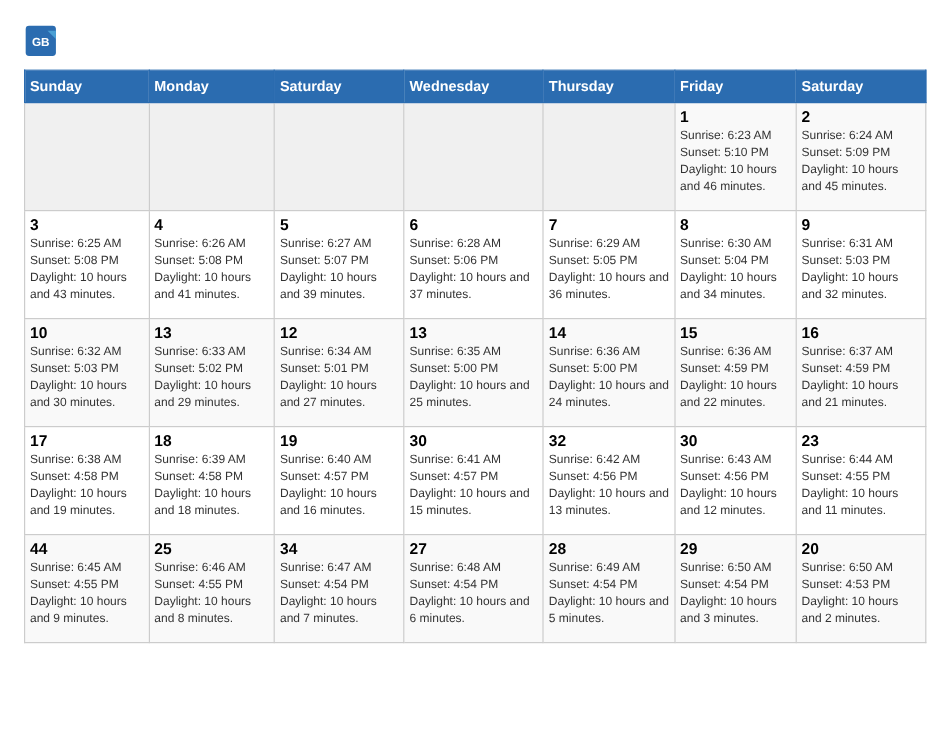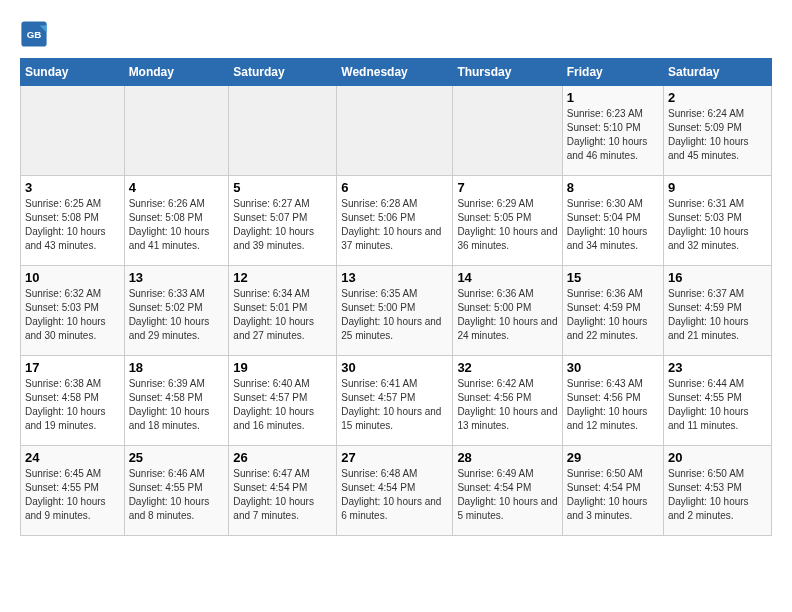--- a/index.html
+++ b/index.html
@@ -216,29 +216,29 @@
           <div class="day-num">30</div>
           <div class="day-info">Sunrise: 6:43 AM<br>Sunset: 4:56 PM<br>Daylight: 10 hours and 12 minutes.</div>
         </td>
         <td>
           <div class="day-num">23</div>
           <div class="day-info">Sunrise: 6:44 AM<br>Sunset: 4:55 PM<br>Daylight: 10 hours and 11 minutes.</div>
         </td>
       </tr>
       <tr>
         <td>
-          <div class="day-num">24</div>
+          <div class="day-num">44</div>
           <div class="day-info">Sunrise: 6:45 AM<br>Sunset: 4:55 PM<br>Daylight: 10 hours and 9 minutes.</div>
         </td>
         <td>
           <div class="day-num">25</div>
           <div class="day-info">Sunrise: 6:46 AM<br>Sunset: 4:55 PM<br>Daylight: 10 hours and 8 minutes.</div>
         </td>
         <td>
-          <div class="day-num">26</div>
+          <div class="day-num">34</div>
           <div class="day-info">Sunrise: 6:47 AM<br>Sunset: 4:54 PM<br>Daylight: 10 hours and 7 minutes.</div>
         </td>
         <td>
           <div class="day-num">27</div>
           <div class="day-info">Sunrise: 6:48 AM<br>Sunset: 4:54 PM<br>Daylight: 10 hours and 6 minutes.</div>
         </td>
         <td>
           <div class="day-num">28</div>
           <div class="day-info">Sunrise: 6:49 AM<br>Sunset: 4:54 PM<br>Daylight: 10 hours and 5 minutes.</div>
         </td>

